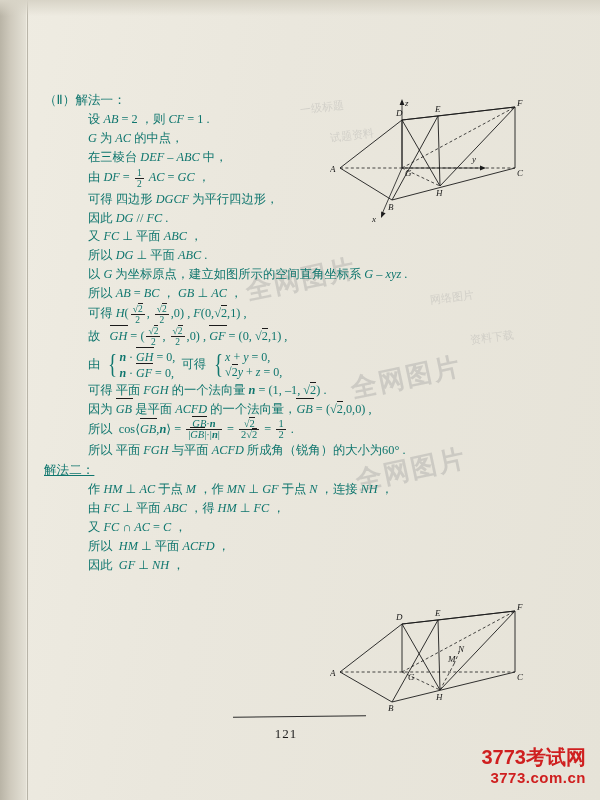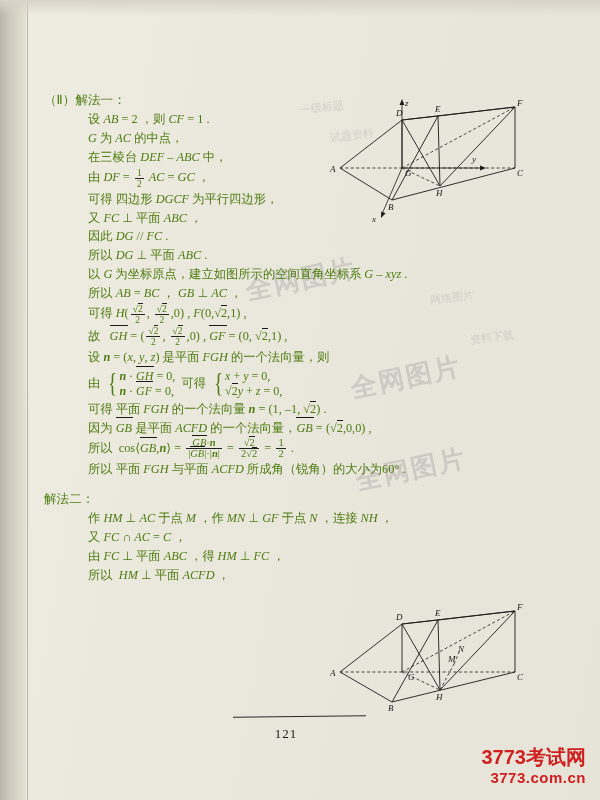--- a/index.html
+++ b/index.html
@@ -40,21 +40,21 @@
     left: 0; top: 0;
     width: 600px; height: 16px;
     background: linear-gradient(to bottom, #d8d4c7, rgba(232,229,220,0));
   }
 
   .content {
     position: absolute;
     left: 44px;
     top: 92px;
     width: 520px;
-    color: #4d7c0f;
+    color: #0f766e;
     font-size: 12.3px;
     line-height: 17.4px;
   }
 
   .lbl {
     font-size: 12.6px;
     margin-bottom: 2px;
   }
   .indent {
     margin-left: 44px;
@@ -213,51 +213,51 @@
 <div class="content">
 
   <div class="lbl">（Ⅱ）解法一：</div>
 
   <div class="indent">
     <div class="line">设 <i class="v">AB</i> = 2 ，则 <i class="v">CF</i> = 1 .</div>
     <div class="line"><i class="v">G</i> 为 <i class="v">AC</i> 的中点，</div>
     <div class="line">在三棱台 <i class="v">DEF</i> – <i class="v">ABC</i> 中，</div>
     <div class="line">由 <i class="v">DF</i> = <span class="frac"><span class="num">1</span><span class="den">2</span></span> <i class="v">AC</i> = <i class="v">GC</i> ，</div>
     <div class="line">可得 四边形 <i class="v">DGCF</i> 为平行四边形，</div>
+    <div class="line">因此 <i class="v">DG</i> // <i class="v">FC</i> .</div>
     <div class="line">又 <i class="v">FC</i> ⊥ 平面 <i class="v">ABC</i> ，</div>
-    <div class="line">因此 <i class="v">DG</i> // <i class="v">FC</i> .</div>
     <div class="line">所以 <i class="v">DG</i> ⊥ 平面 <i class="v">ABC</i> .</div>
     <div class="line">以 <i class="v">G</i> 为坐标原点，建立如图所示的空间直角坐标系 <i class="v">G</i> – <i class="v">xyz</i> .</div>
     <div class="line">所以 <i class="v">AB</i> = <i class="v">BC</i> ， <i class="v">GB</i> ⊥ <i class="v">AC</i> ，</div>
     <div class="line">可得 <i class="v">H</i>(<span class="frac"><span class="num">√<span style="border-top:1px solid #222;">2</span></span><span class="den">2</span></span>, <span class="frac"><span class="num">√<span style="border-top:1px solid #222;">2</span></span><span class="den">2</span></span>,0) , <i class="v">F</i>(0,√<span style="border-top:1px solid #1b1b1b;">2</span>,1) ,</div>
     <div class="line">故 &nbsp;&nbsp;<span class="vec">GH</span> = (<span class="frac"><span class="num">√<span style="border-top:1px solid #222;">2</span></span><span class="den">2</span></span>, <span class="frac"><span class="num">√<span style="border-top:1px solid #222;">2</span></span><span class="den">2</span></span>,0) , <span class="vec">GF</span> = (0, √<span style="border-top:1px solid #1b1b1b;">2</span>,1) ,</div>
-    <div class="line">设 <span class="bold">n</span> = (<i class="v">x</i>, <i class="v">y</i>, <i class="v">z</i>) 是平面 <i class="v">FGH</i> 的一个法向量，则</div>
     <div class="line">
       由 &nbsp;<span class="brace-row">
           <span class="brace">{</span>
           <span class="stack"><span class="blk-2"><span class="bold">n</span> · <span class="vec">GH</span> = 0,</span><br><span class="blk-2"><span class="bold">n</span> · <span class="vec">GF</span> = 0,</span></span>
         </span>
       &nbsp;可得 &nbsp;<span class="brace-row">
           <span class="brace">{</span>
           <span class="stack"><span class="math">x</span> + <span class="math">y</span> = 0,<br>√<span style="border-top:1px solid #1b1b1b;">2</span><span class="math">y</span> + <span class="math">z</span> = 0,</span>
         </span>
     </div>
     <div class="line">可得 平面 <i class="v">FGH</i> 的一个法向量 <span class="bold">n</span> = (1, –1, √<span style="border-top:1px solid #1b1b1b;">2</span>) .</div>
     <div class="line">因为 <span class="vec">GB</span> 是平面 <i class="v">ACFD</i> 的一个法向量，<span class="vec">GB</span> = (√<span style="border-top:1px solid #1b1b1b;">2</span>,0,0) ,</div>
     <div class="line">所以 &nbsp;cos⟨<span class="vec">GB</span>,<span class="bold">n</span>⟩ = <span class="frac" style="font-size:10.5px;"><span class="num"><span class="vec">GB</span>·<span class="bold">n</span></span><span class="den">|<span class="vec">GB</span>|·|<span class="bold">n</span>|</span></span> = <span class="frac" style="font-size:10.5px;"><span class="num">√<span style="border-top:1px solid #222;">2</span></span><span class="den">2√<span style="border-top:1px solid #222;">2</span></span></span> = <span class="frac" style="font-size:10.5px;"><span class="num">1</span><span class="den">2</span></span> .</div>
     <div class="line">所以 平面 <i class="v">FGH</i> 与平面 <i class="v">ACFD</i> 所成角（锐角）的大小为60° .</div>
   </div>
 
-  <div class="lbl" style="margin-top:12px;">解法二：</div>
+  <div class="lbl" style="margin-top:2px;text-decoration:underline;">解法二：</div>
 
   <div class="indent">
     <div class="line">作 <i class="v">HM</i> ⊥ <i class="v">AC</i> 于点 <i class="v">M</i> ，作 <i class="v">MN</i> ⊥ <i class="v">GF</i> 于点 <i class="v">N</i> ，连接 <i class="v">NH</i> ，</div>
+    <div class="line">由 <i class="v">FC</i> ⊥ 平面 <i class="v">ABC</i> ，得 <i class="v">HM</i> ⊥ <i class="v">FC</i> ，</div>
     <div class="line">又 <i class="v">FC</i> ∩ <i class="v">AC</i> = <i class="v">C</i> ，</div>
-    <div class="line">由 <i class="v">FC</i> ⊥ 平面 <i class="v">ABC</i> ，得 <i class="v">HM</i> ⊥ <i class="v">FC</i> ，</div>
     <div class="line">所以 &nbsp;<i class="v">HM</i> ⊥ 平面 <i class="v">ACFD</i> ，</div>
+    <div class="line">因此 &nbsp;<i class="v">GF</i> ⊥ <i class="v">NH</i> ，</div>
   </div>
 </div>
 
 <div class="fig" style="left:330px; top:96px;">
   <svg width="235" height="130" viewBox="0 0 235 130">
 
     <line class="ax" x1="72" y1="72" x2="72" y2="6"></line>
     <polygon points="72,3 69.6,9 74.4,9" fill="#1b1b1b"></polygon>
     <text class="ftxt" x="75" y="10">z</text>
 

